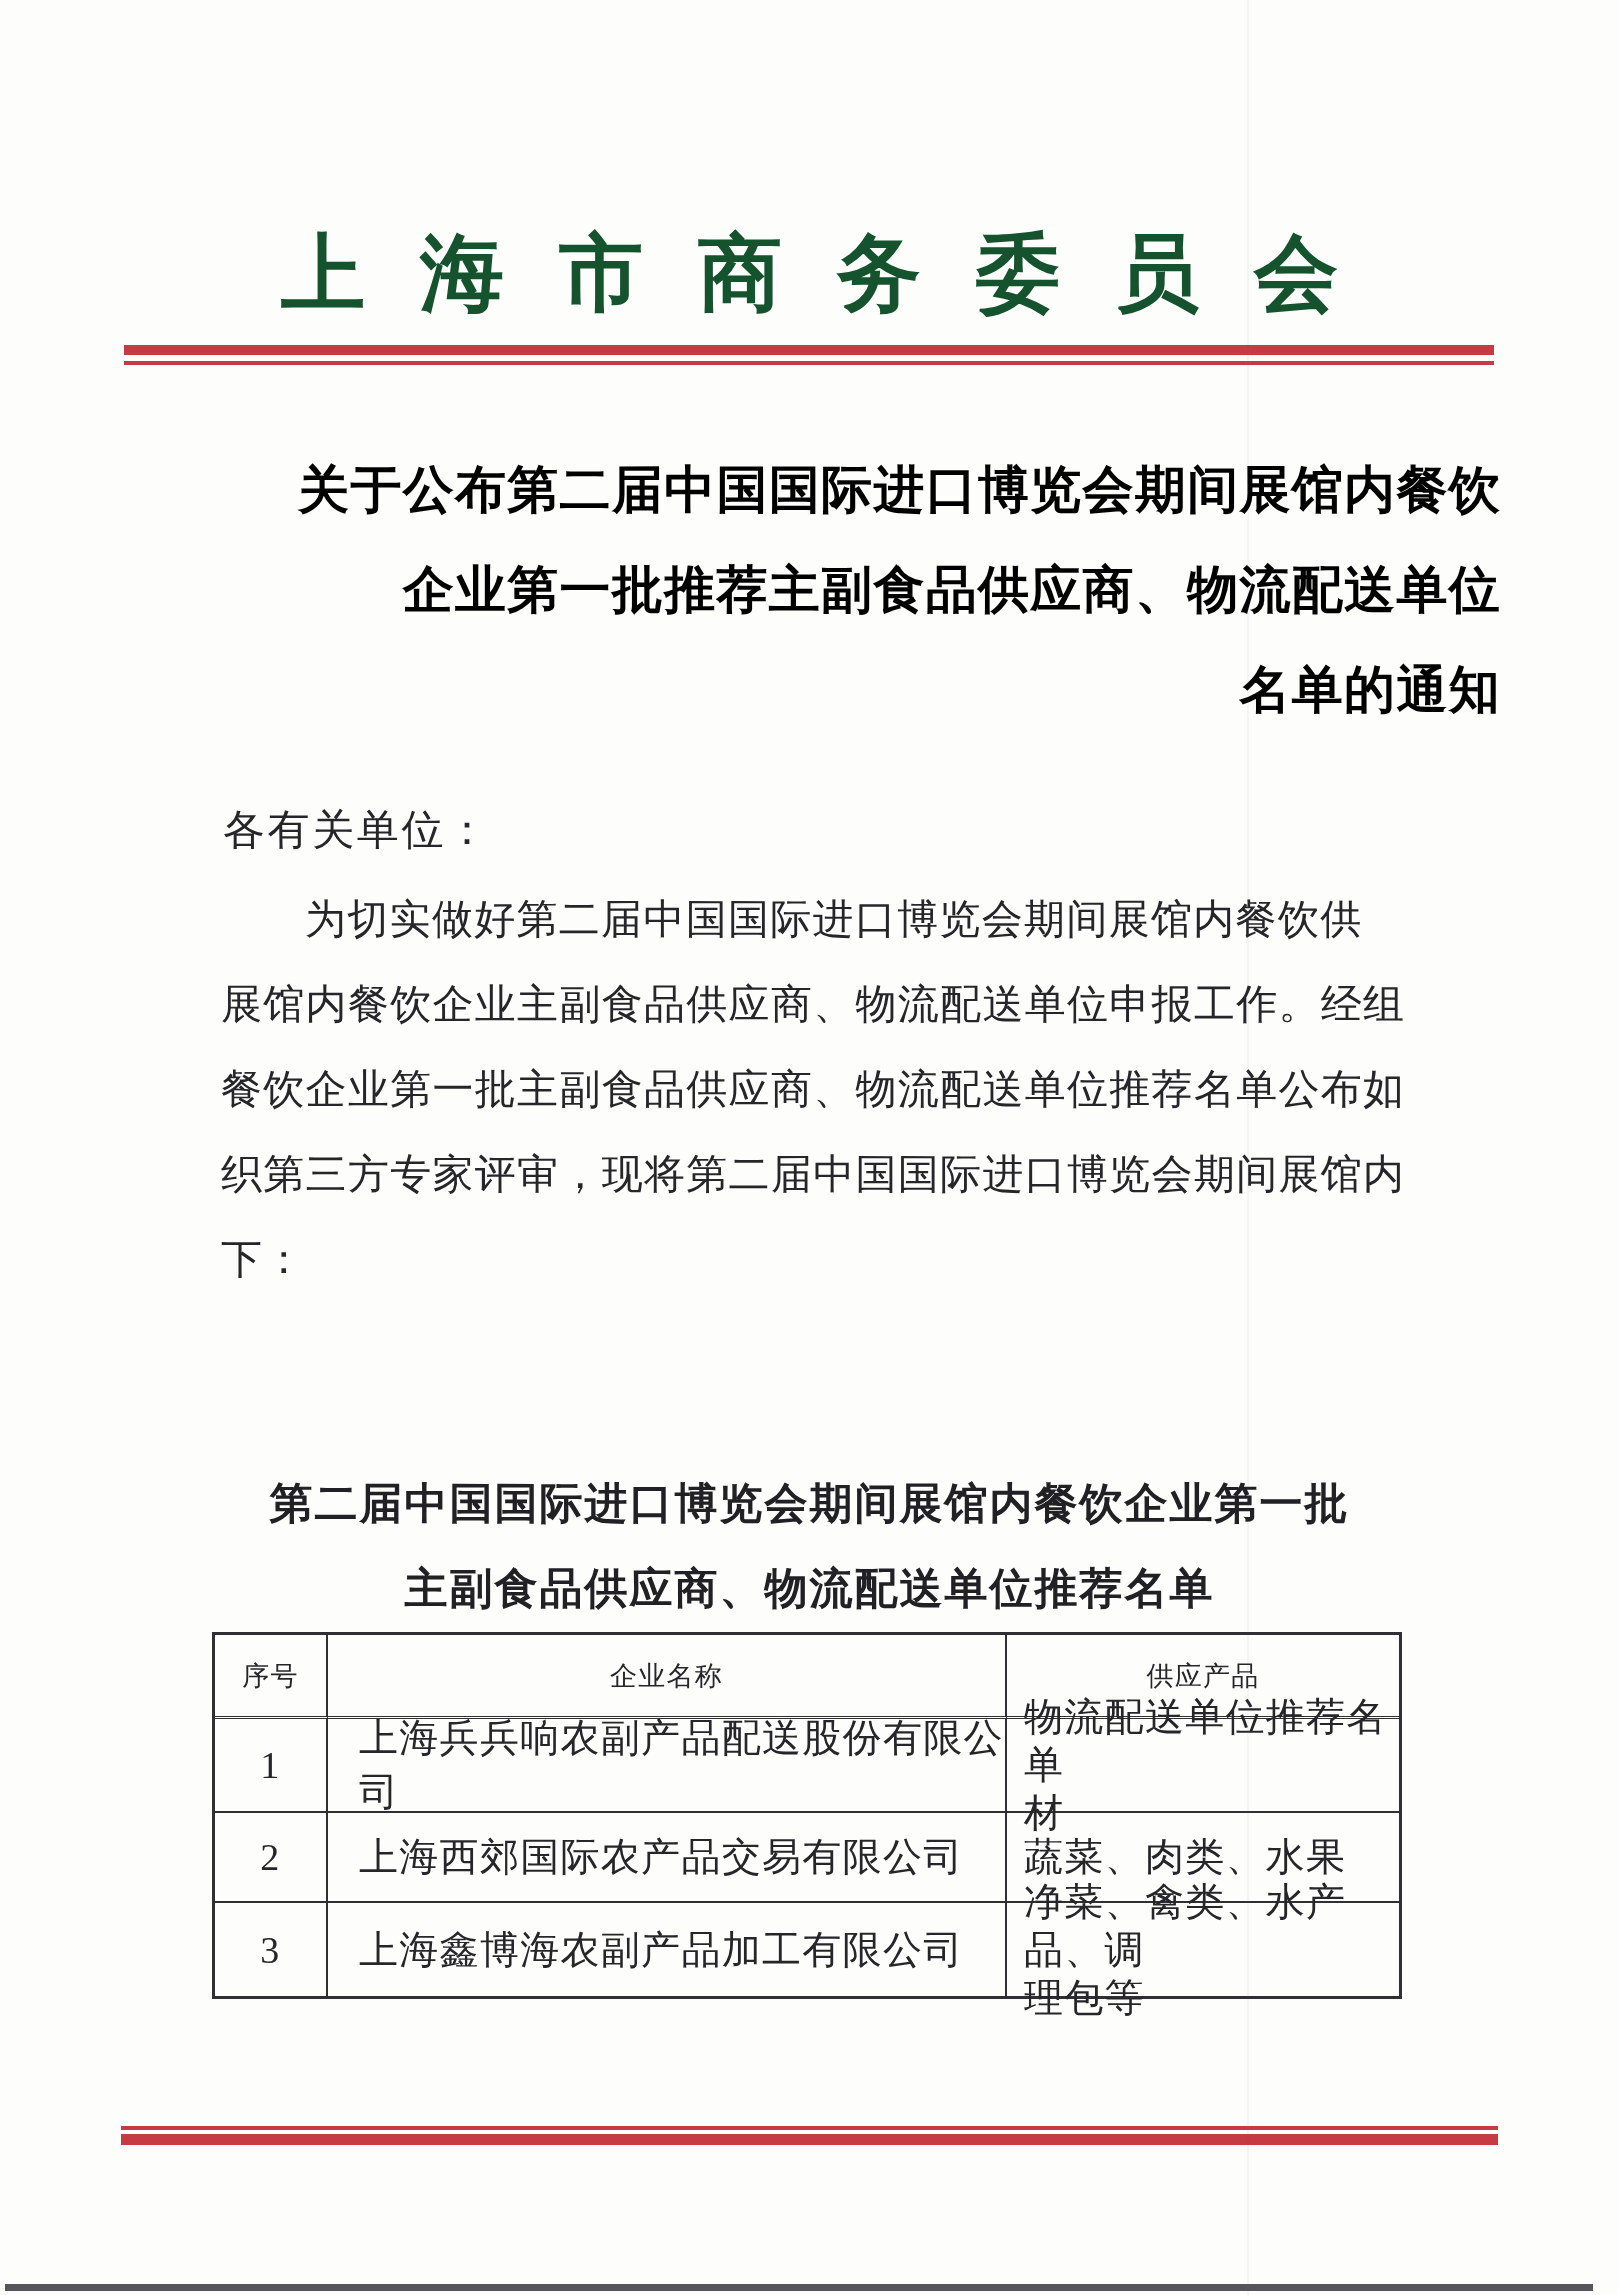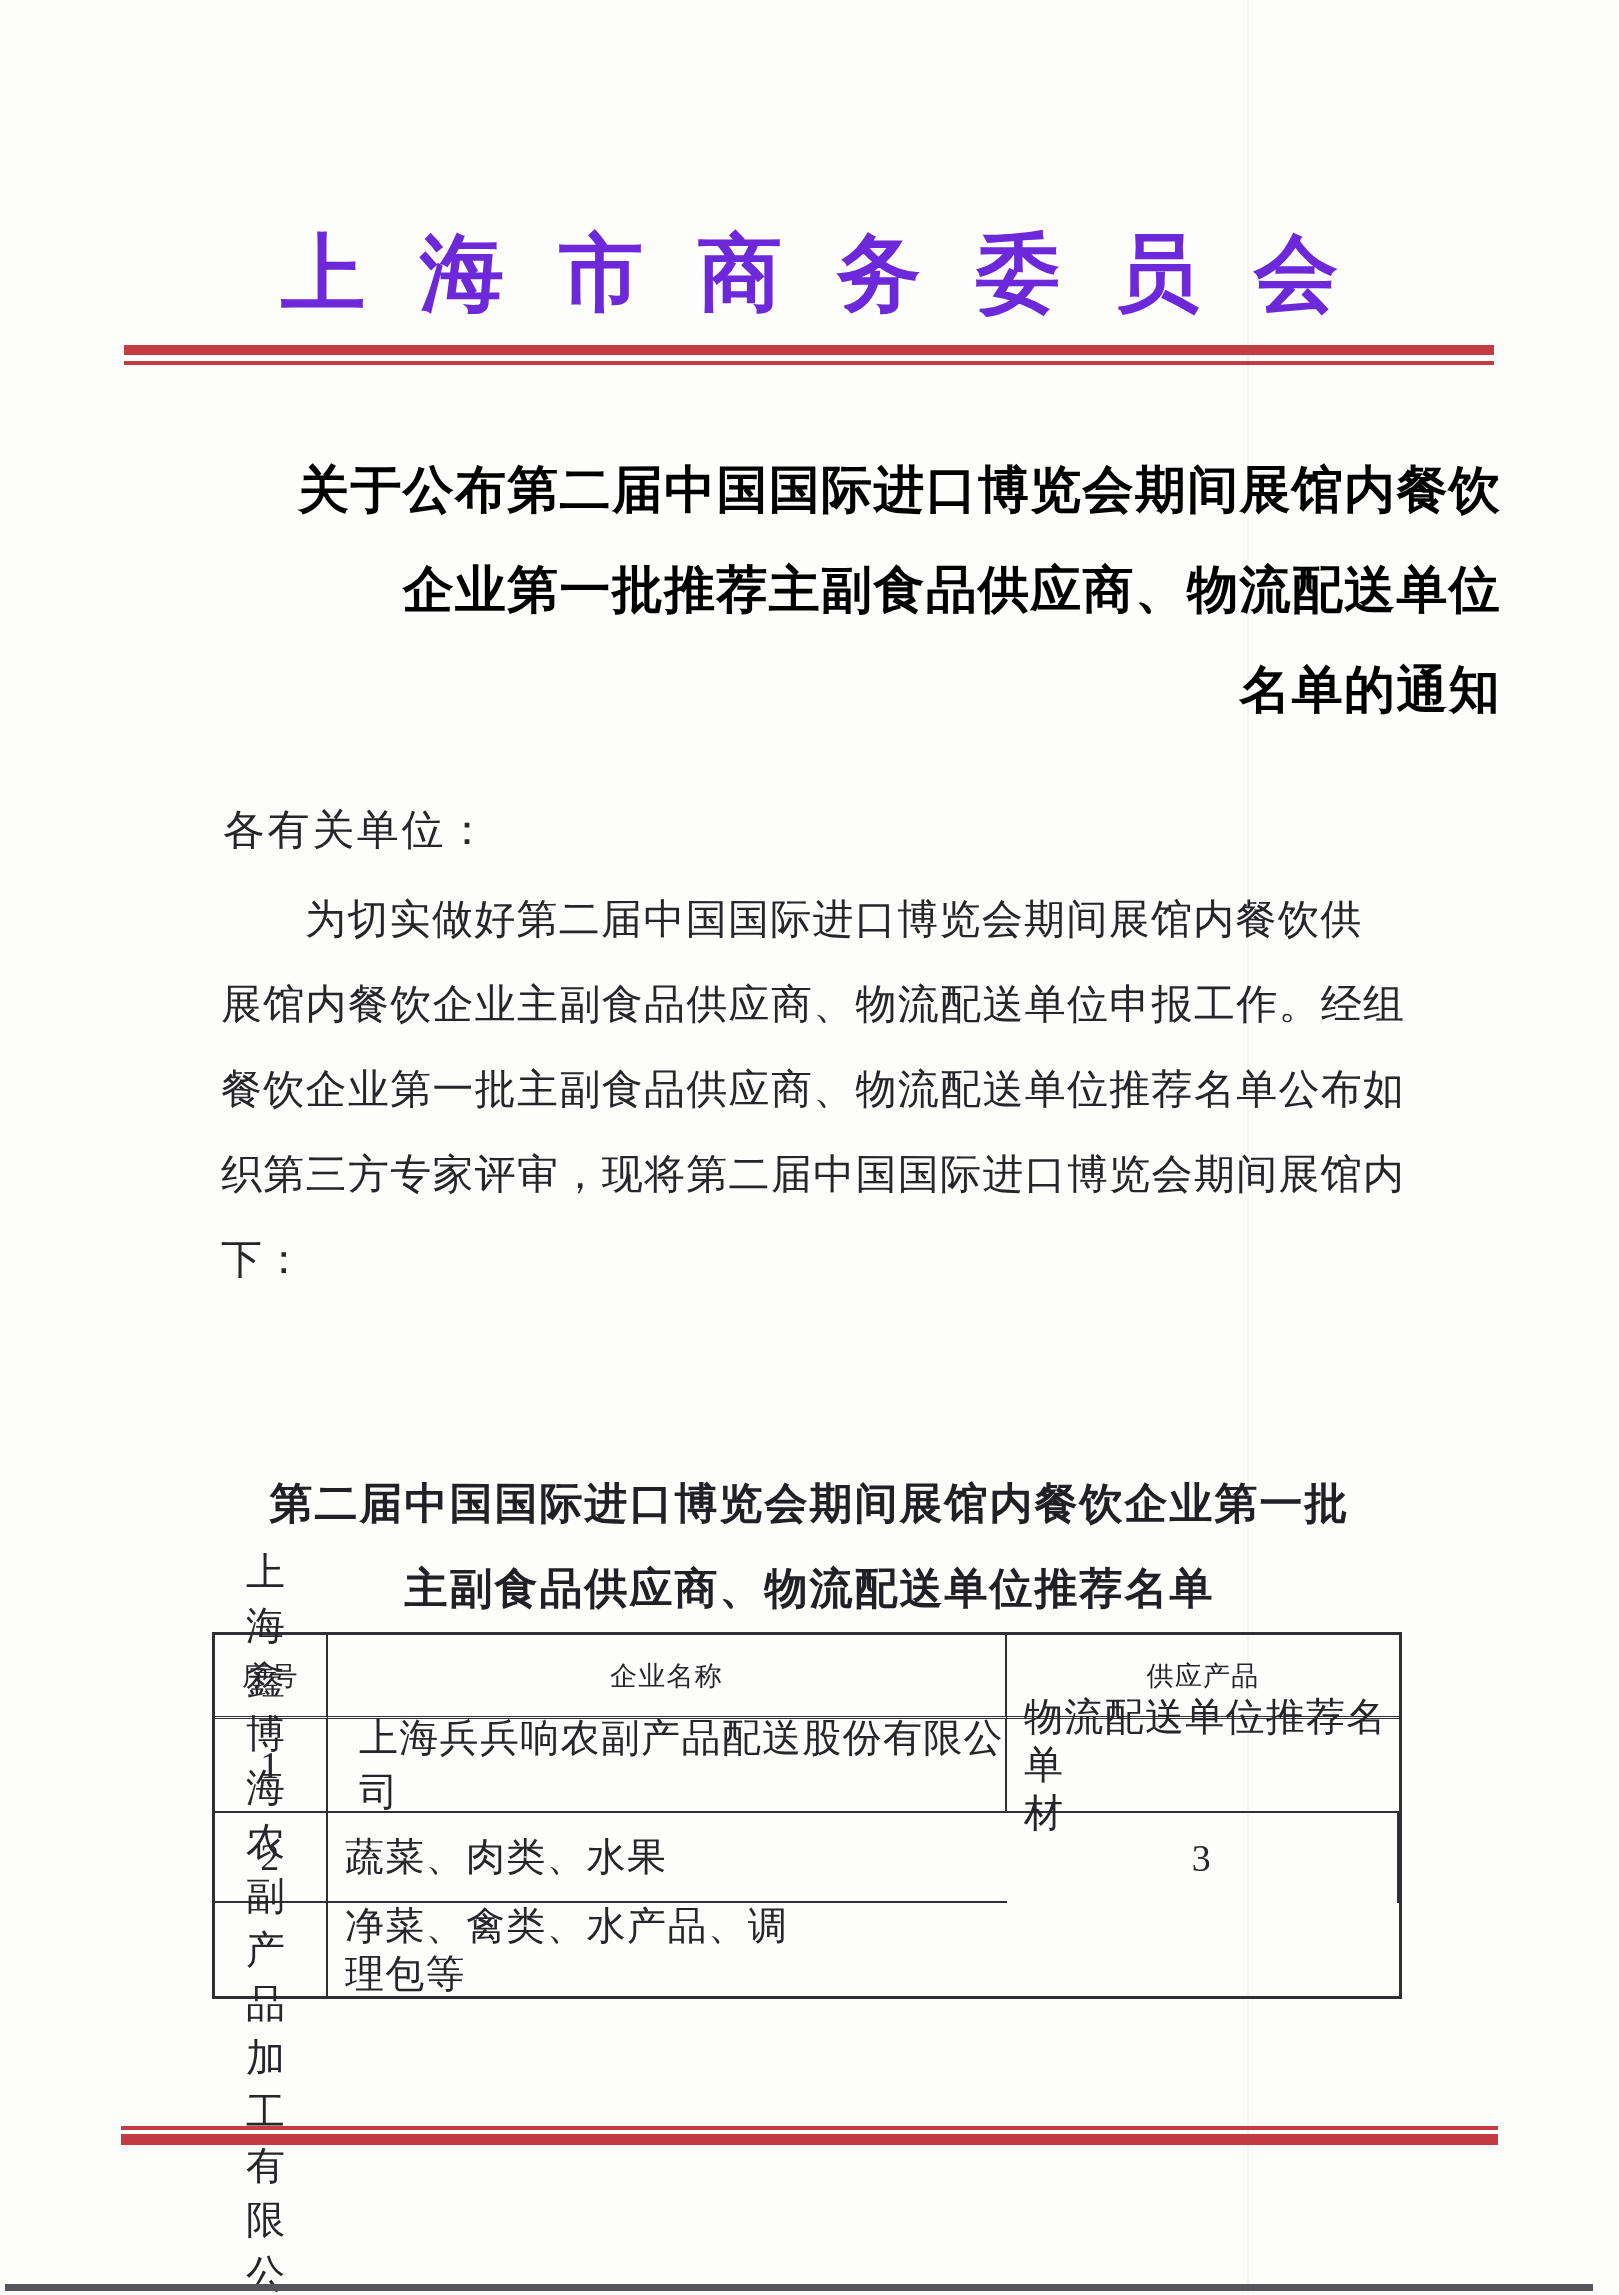--- a/index.html
+++ b/index.html
@@ -12,21 +12,21 @@
     font-family:"Liberation Serif", serif;
   }
 
   
   .letterhead {
     position:absolute; top:228px; left:0; right:0;
     text-align:center;
     font-weight:700;
     font-size:84px; line-height:92px;
     letter-spacing:55px; text-indent:55px;
-    color:#6d28d9;
+    color:#14532d;
     font-family:"Liberation Serif", serif;
   }
   .rule { position:absolute; background:#c53b43; }
   .rule-head-thick { left:124px; width:1370px; top:345px; height:9.8px; }
   .rule-head-thin  { left:124px; width:1370px; top:361px; height:3.9px;  }
   .rule-foot-thin  { left:121px; width:1377px; top:2126px; height:3.9px; }
   .rule-foot-thick { left:121px; width:1377px; top:2134px; height:11px;}
 
   
   .doc-title {
@@ -139,20 +139,21 @@
     <div class="cell center num">1</div>
     <div class="cell name">上海兵兵响农副产品配送股份有限公司</div>
     <div class="cell product last-col">
       <div class="product-lines">
         <span>物流配送单位推荐名单</span>
         <span>材</span>
       </div>
     </div>
 
     <div class="cell center num">2</div>
+    <div class="cell name">上海西郊国际农产品交易有限公司</div>
     <div class="cell product last-col">
       <div class="product-lines">
         <span>蔬菜、肉类、水果</span>
       </div>
     </div>
 
     <div class="cell center num last-row">3</div>
     <div class="cell name last-row">上海鑫博海农副产品加工有限公司</div>
     <div class="cell product last-col last-row">
       <div class="product-lines">

